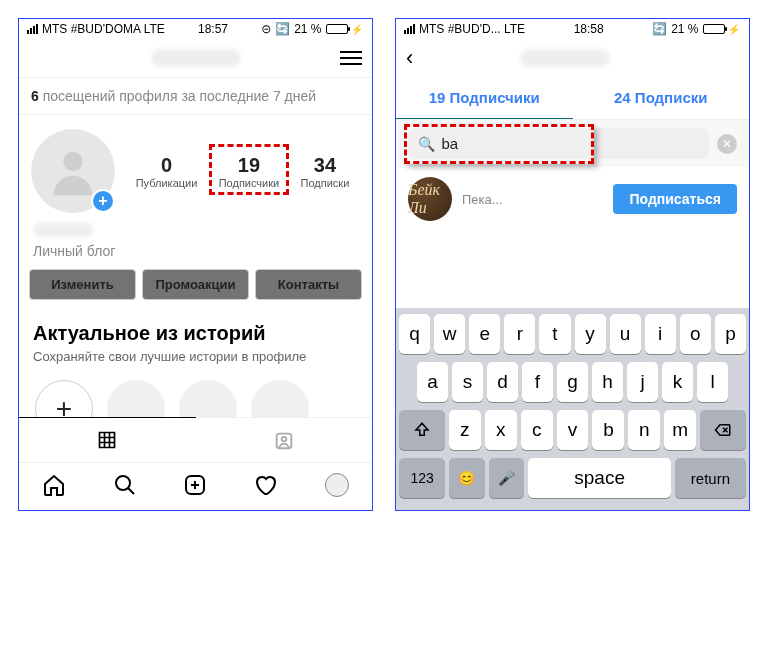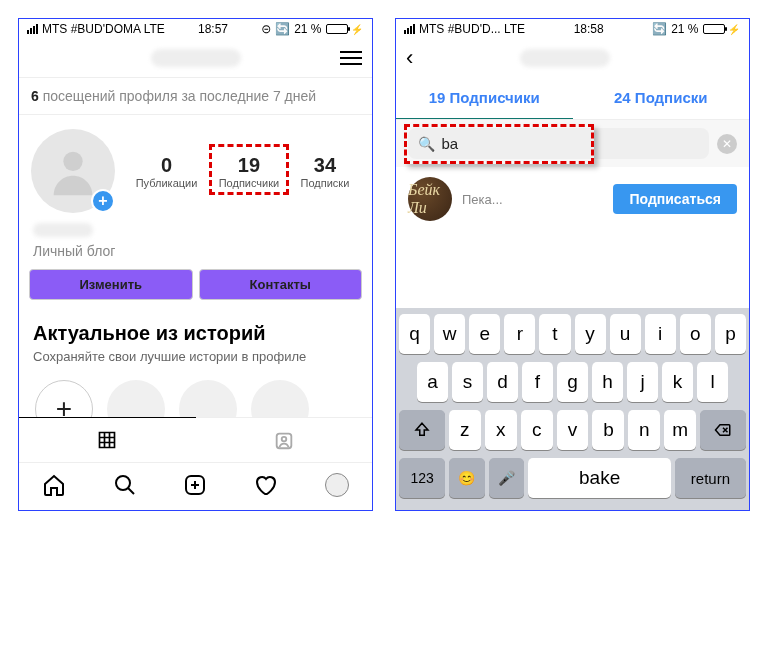--- a/index.html
+++ b/index.html
@@ -27,21 +27,21 @@
   .add-badge { position:absolute; bottom:0; right:0; width:24px; height:24px; border-radius:50%; background:#3897f0; border:2px solid #fff; color:#fff; display:flex; align-items:center; justify-content:center; font-size:16px; font-weight:bold; }
   .stats { display:flex; flex:1; justify-content:space-around; text-align:center; }
   .stat { display:flex; flex-direction:column; align-items:center; font-size:11px; color:#555; }
   .stat-num { font-size:20px; font-weight:600; color:#222; }
   .stat-hi { position:relative; }
   .red-box { position:absolute; border:3px dashed #d00; pointer-events:none; }
   .bio { padding:4px 14px 10px; }
   .bio-blur { width:60px; height:14px; background:#eee; border-radius:7px; filter:blur(2px); margin-bottom:6px; }
   .bio-cat { color:#888; font-size:14px; }
   .btn-row { display:flex; gap:6px; padding:0 10px 12px; }
-  .btn { flex:1; border:1px solid #ccc; background:#8b5cf6; border-radius:4px; padding:7px 4px; font-size:13px; font-weight:600; color:#222; text-align:center; }
+  .btn { flex:1; border:1px solid #ccc; background:#737373; border-radius:4px; padding:7px 4px; font-size:13px; font-weight:600; color:#222; text-align:center; }
   .highlights { padding:10px 14px; }
   .hl-title { font-size:20px; font-weight:600; margin-bottom:4px; }
   .hl-sub { font-size:13px; color:#666; line-height:1.3; }
   .hl-row { display:flex; gap:14px; padding:14px 2px 6px; }
   .hl-circle { width:58px; height:58px; border-radius:50%; background:#f0f0f0; display:flex; align-items:center; justify-content:center; }
   .hl-circle.new { border:1px solid #ccc; background:#fff; font-size:28px; color:#222; }
   .hl-item { display:flex; flex-direction:column; align-items:center; font-size:12px; color:#333; }
   .tab { flex:1; display:flex; align-items:center; justify-content:center; height:44px; }
   .tab.active { border-top:1px solid #000; margin-top:-1px; }
   .bottomrow { display:flex; border-top:1px solid #eee; height:48px; position:absolute; bottom:0; left:0; right:0; background:#fff; }
@@ -136,20 +136,21 @@
     </div>
   </div>
 
   <div class="bio">
     <div class="bio-blur"></div>
     <div class="bio-cat">Личный блог</div>
   </div>
 
   <div class="btn-row">
     <div class="btn">Изменить</div>
+    <div class="btn">Промоакции</div>
     <div class="btn">Контакты</div>
   </div>
 
   <div class="highlights">
     <div class="hl-title">Актуальное из историй</div>
     <div class="hl-sub">Сохраняйте свои лучшие истории в профиле</div>
     <div class="hl-row">
       <div class="hl-item">
         <div class="hl-circle new">+</div>
         <span>Новое</span>
@@ -301,17 +302,17 @@
           <svg width="22" height="18" viewBox="0 0 24 24">
             <path d="M8 5h12a1 1 0 011 1v12a1 1 0 01-1 1H8l-6-7z" fill="none" stroke="#000" stroke-width="2"></path>
             <path d="M12 9l6 6M18 9l-6 6" stroke="#000" stroke-width="2"></path>
           </svg>
         </div>
     </div>
     <div class="krow">
       <div class="key fn" style="flex:1.3">123</div>
       <div class="key fn" style="flex:1">😊</div>
       <div class="key fn" style="flex:1">🎤</div>
-      <div class="key space">bake</div>
+      <div class="key space">space</div>
       <div class="key fn ret">return</div>
     </div>
   </div>
 </div>
 
 </body></html>

